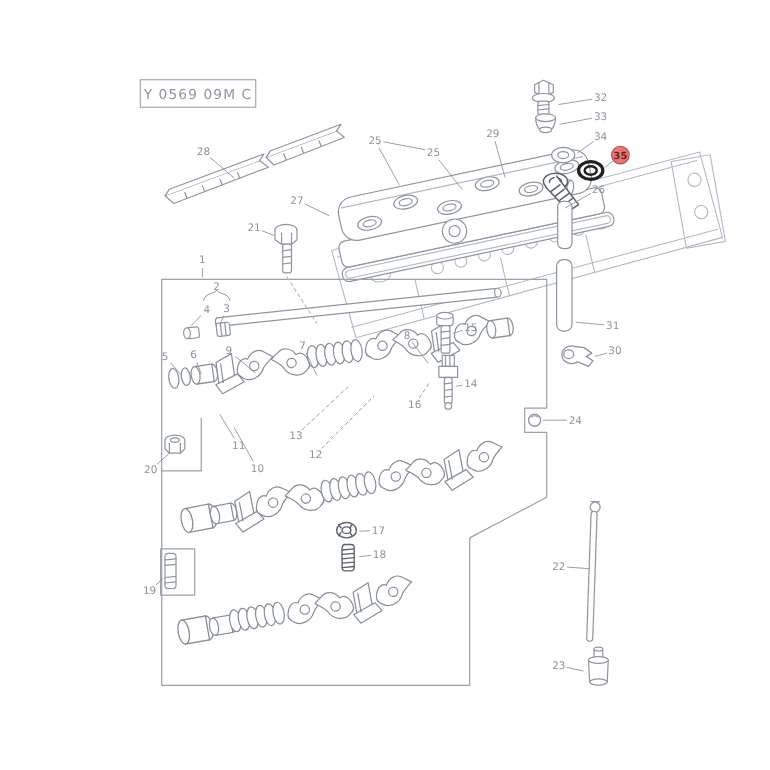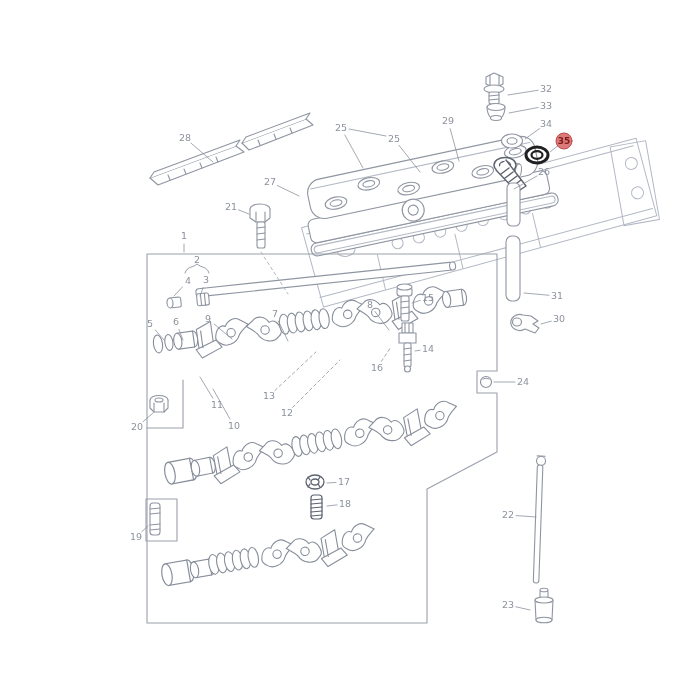--- a/index.html
+++ b/index.html
@@ -9,20 +9,21 @@
       border:1.5px solid #9aa1ac;color:#8f96a2;font-size:12.5px;letter-spacing:1px;
       display:flex;align-items:center;justify-content:center;background:#fff;}
   svg text{font-family:"DejaVu Sans",sans-serif;}
   .callout{font-size:9.5px;fill:#8c929d;}
   .hl{font-size:9px;font-weight:bold;fill:#7c1a1a;}
 </style>
 </head>
 <body>
 
 <div id="stage">
+  <div id="code-label">Y 0569 09M C</div>
 
   <svg id="diagram" width="700" height="700" viewBox="0 0 700 700" fill="none" stroke-linecap="round" stroke-linejoin="round">
 
     <defs>
       <g id="spring" stroke="#878e9a" stroke-width="1.1" fill="#ffffff">
         <ellipse cx="0" cy="0" rx="5" ry="10"></ellipse>
           <ellipse cx="8" cy="0" rx="5" ry="10"></ellipse>
         <ellipse cx="16" cy="0" rx="5" ry="10"></ellipse>
           <ellipse cx="24" cy="0" rx="5" ry="10"></ellipse>
         <ellipse cx="32" cy="0" rx="5" ry="10"></ellipse>

